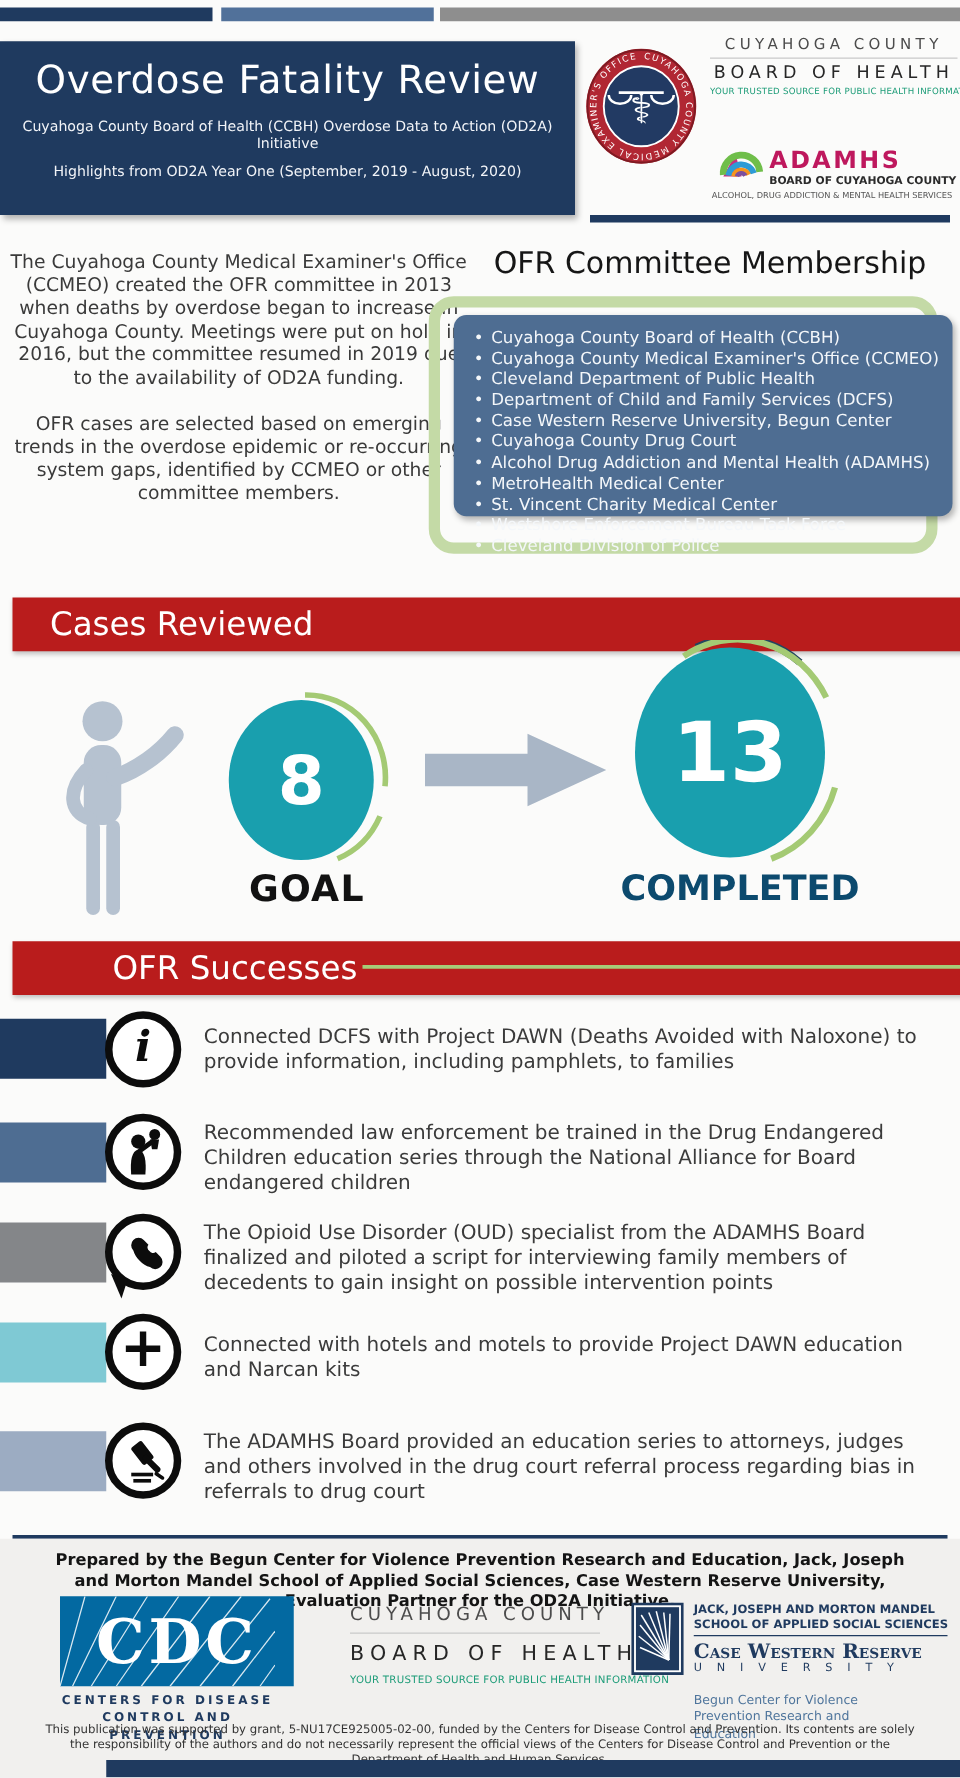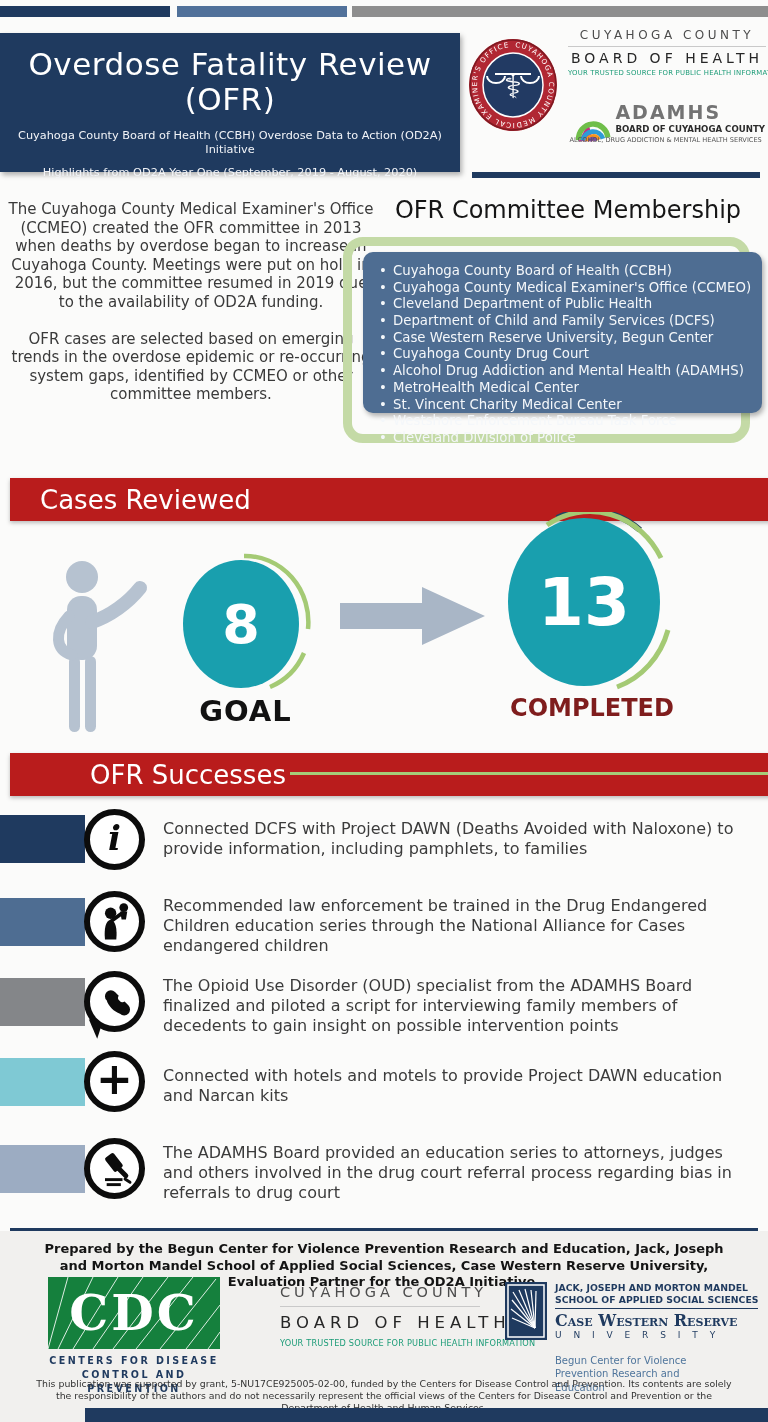--- a/index.html
+++ b/index.html
@@ -31,21 +31,21 @@
   .boh-logo { left:568px; top:28px; width:198px; text-align:center; }
   .boh-l1 { font-size:12px; letter-spacing:3.5px; color:#4c4c4c; white-space:nowrap; }
   .boh-l2 { margin-top:4px; padding-top:3px; border-top:1px solid #c9c9c9; font-size:14px; letter-spacing:4px; color:#262626; white-space:nowrap; }
   .boh-tag { margin-top:3px; font-size:6.9px; letter-spacing:.2px; color:#1d9c78; white-space:nowrap; }
   .boh-foot .boh-l1 { font-size:14.5px; letter-spacing:4px; }
   .boh-foot .boh-l2 { font-size:16.5px; letter-spacing:5px; margin-top:6px; padding-top:6px; }
   .boh-foot .boh-tag { font-size:8.2px; margin-top:6px; }
 
   .adamhs { left:575px; top:103px; width:190px; display:flex; align-items:flex-start; }
   .adamhs-text { margin-left:4px; }
-  .adamhs-name { font-size:19px; font-weight:bold; letter-spacing:2px; color:#737373; line-height:1; margin-top:0; }
+  .adamhs-name { font-size:19px; font-weight:bold; letter-spacing:2px; color:#be185d; line-height:1; margin-top:16px; }
   .adamhs-l2 { font-size:8.6px; font-weight:bold; color:#2b2b2b; margin-top:2px; white-space:nowrap; }
   .adamhs-l3 { font-size:6.6px; color:#555; margin-top:2px; margin-left:-46px; white-space:nowrap; }
   .logo-rule { left:472px; top:172px; width:288px; height:6px; background:#1f3a5f; }
 
   
   .intro {
     left:8px; top:200px; width:366px; text-align:center;
     font-size:15px; line-height:1.24; color:#3a3a3a;
   }
   .intro p + p { margin-top:18px; }
@@ -72,38 +72,38 @@
   
   .person { left:38px; top:560px; }
   .circ8 { left:180px; top:553px; width:140px; height:142px; }
   .circ8 .circ-num { position:absolute; left:0; top:6px; width:122px; height:130px; display:flex; align-items:center; justify-content:center;
     color:#fff; font-size:54px; font-weight:bold; }
   .circ14 { left:505px; top:512px; width:175px; height:182px; }
   .circ14 .circ-num { position:absolute; left:0; top:6px; width:158px; height:168px; display:flex; align-items:center; justify-content:center;
     color:#fff; font-size:66px; font-weight:bold; }
   .arrow { left:340px; top:586px; }
   .goal-label { left:158px; top:694px; width:175px; text-align:center; font-size:29px; font-weight:600; color:#121212; letter-spacing:1px; }
-  .completed-label { left:472px; top:694px; width:240px; text-align:center; font-size:24px; font-weight:600; color:#7f1d1d; }
+  .completed-label { left:472px; top:694px; width:240px; text-align:center; font-size:28px; font-weight:600; color:#0c4a6e; }
 
   
   .succ-item-bar { left:0; width:85px; height:48px; }
   .succ-icon { left:84px; width:61px; height:61px; border:6px solid #0c0c0c; border-radius:50%;
     background:#fff; display:flex; align-items:center; justify-content:center; }
   .succ-text { left:163px; width:592px; font-size:16px; line-height:1.24; color:#3b3b3b; }
   .i-glyph { font-family:"DejaVu Serif","Liberation Serif",serif; font-style:italic; font-weight:bold; font-size:34px; color:#0c0c0c; margin-top:-4px; }
   .plus-glyph { font-weight:bold; font-size:44px; color:#0c0c0c; line-height:1; margin-top:-5px; }
   .bubble-tail { position:absolute; left:-4px; top:44px; width:0; height:0;
     border-left:14px solid transparent; border-top:16px solid #0c0c0c; transform:rotate(18deg); }
 
   
   .foot-rule { left:10px; top:1228px; width:748px; height:3px; background:#1f3a5f; }
   .footer-bg { left:0; top:1231px; width:768px; height:191px; background:#f1f0ee; }
   .prepared { left:40px; top:1241px; width:688px; text-align:center; font-size:13px; font-weight:600; color:#141414; line-height:1.28; }
   .cdc { left:48px; top:1277px; width:172px; }
-  .cdc-box { position:relative; width:172px; height:72px; background:#15803d; overflow:hidden; }
+  .cdc-box { position:relative; width:187px; height:72px; background:#0369a1; overflow:hidden; }
   .cdc-text { position:absolute; left:0; top:0; width:100%; height:100%; display:flex; align-items:center; justify-content:center;
     color:#fff; font-family:"DejaVu Serif","Liberation Serif",serif; font-weight:bold; font-size:49px; letter-spacing:3px; }
   .cdc-caption { margin-top:5px; text-align:center; font-size:9.6px; font-weight:bold; letter-spacing:2.4px; color:#1f3a5f; line-height:1.45; }
   .boh-foot { left:280px; top:1284px; width:200px; text-align:center; }
   .cwru { left:505px; top:1282px; display:flex; }
   .cwru-mark { width:42px; height:58px; }
   .cwru-text { margin-left:8px; }
   .cwru-s1 { font-size:9.3px; font-weight:bold; color:#1f3a5f; white-space:nowrap; line-height:1.3; }
   .cwru-s2 { font-size:9.3px; font-weight:bold; color:#1f3a5f; white-space:nowrap; line-height:1.3;
     border-bottom:1.5px solid #1f3a5f; padding-bottom:2px; }
@@ -119,21 +119,20 @@
 
 <div class="page">
 
   <div class="abs topbar b1"></div>
   <div class="abs topbar b2"></div>
   <div class="abs topbar b3"></div>
 
   <div class="abs header-box">
     <div class="header-title">
       <div>Overdose Fatality Review</div>
-      <div>(OFR)</div>
     </div>
     <div class="header-sub">Cuyahoga County Board of Health (CCBH) Overdose Data to Action (OD2A) Initiative</div>
     <div class="header-sub2">Highlights from OD2A Year One (September, 2019 - August, 2020)</div>
   </div>
 
   <div class="abs seal">
     <svg width="90" height="94" viewBox="0 0 90 94">
       <ellipse cx="45" cy="47" rx="44" ry="46" fill="#b12733"></ellipse>
       <ellipse cx="45" cy="47" rx="43" ry="45" fill="none" stroke="#7e1a22" stroke-width="1.5"></ellipse>
       <ellipse cx="45" cy="47" rx="30" ry="32" fill="#223a63" stroke="#ffffff" stroke-width="1.5"></ellipse>
@@ -254,21 +253,21 @@
   <div class="abs succ-item-bar" style="top:898px;background:#4e6d92;"></div>
   <div class="abs succ-icon" style="top:891px;">
     <svg width="42" height="42" viewBox="0 0 48 48">
       <circle cx="19" cy="14" r="6.5" fill="#0c0c0c"></circle>
       <circle cx="34" cy="7.5" r="5" fill="#0c0c0c"></circle>
       <path d="M30,12 L38,12 L36.5,21 L31.5,21 Z" fill="#0c0c0c"></path>
       <path d="M19,21 C13,23 11.5,31 12.5,44 L25.5,44 C26.5,31 25,23 19,21 Z" fill="#0c0c0c"></path>
       <path d="M21,22 L32,14" stroke="#0c0c0c" stroke-width="4.5" stroke-linecap="round"></path>
     </svg>
   </div>
-  <div class="abs succ-text" style="top:896px;">Recommended law enforcement be trained in the Drug Endangered Children education series through the National Alliance for Cases endangered children</div>
+  <div class="abs succ-text" style="top:896px;">Recommended law enforcement be trained in the Drug Endangered Children education series through the National Alliance for Board endangered children</div>
 
   <div class="abs succ-item-bar" style="top:978px;background:#848689;"></div>
   <div class="abs succ-icon" style="top:971px;">
     <div class="bubble-tail"></div>
     <svg width="40" height="40" viewBox="0 0 48 48">
       <path d="M14,22 a7,7 0 0 1 10,-10 l4.5,4.5 a4,4 0 0 0 1,6 a4,4 0 0 0 6,1 l4.5,4.5 a7,7 0 0 1 -10,10 c-7,-2 -14,-9 -16,-16 z" fill="#0c0c0c"></path>
     </svg>
   </div>
   <div class="abs succ-text" style="top:976px;">The Opioid Use Disorder (OUD) specialist from the ADAMHS Board finalized and piloted a script for interviewing family members of decedents to gain insight on possible intervention points</div>
 

